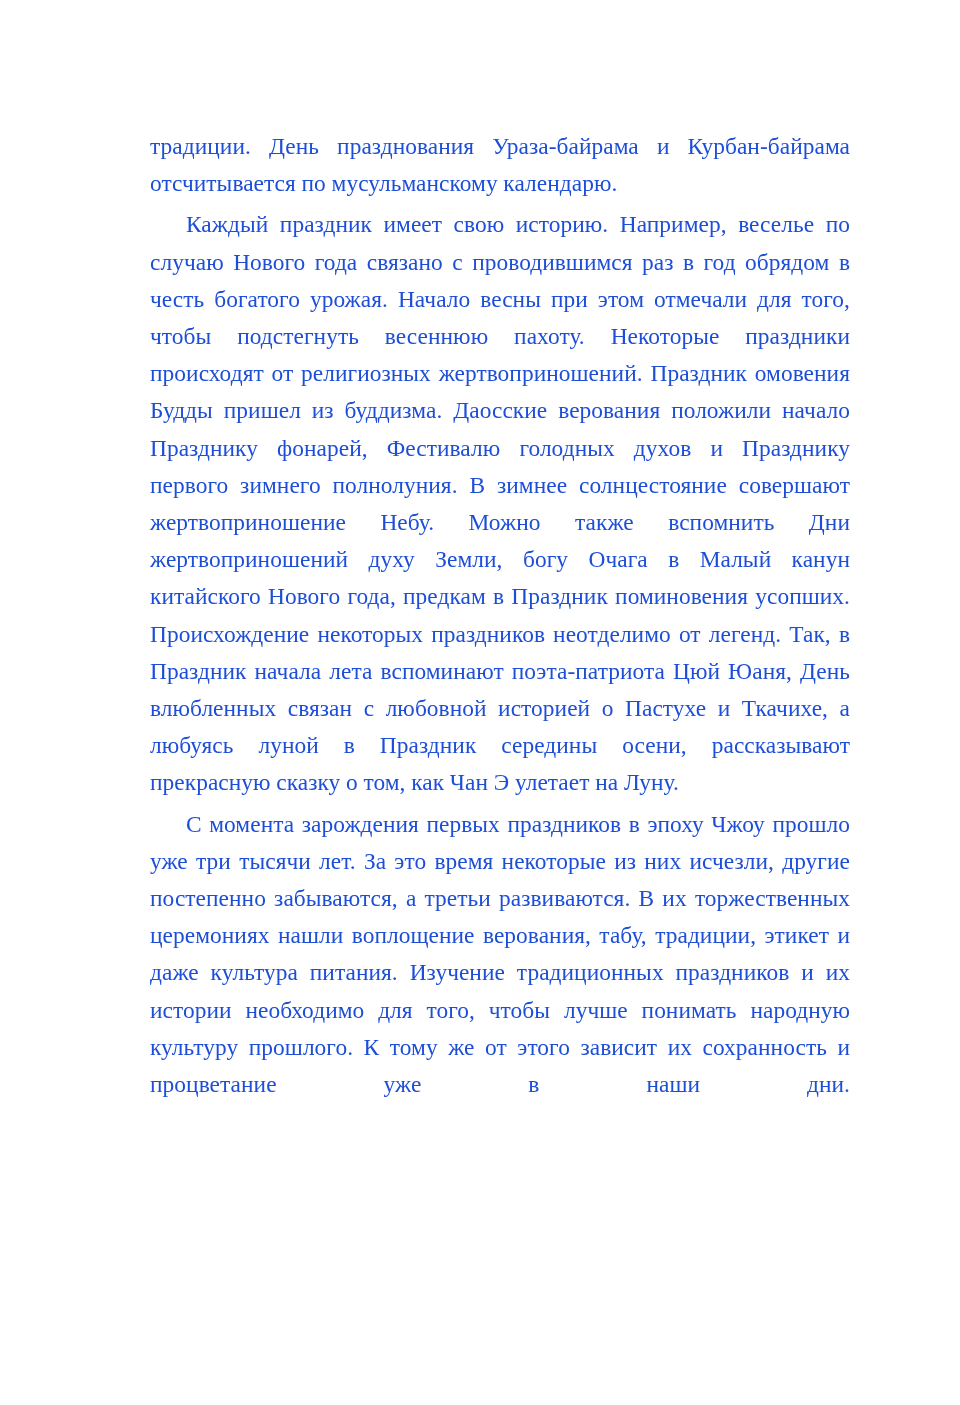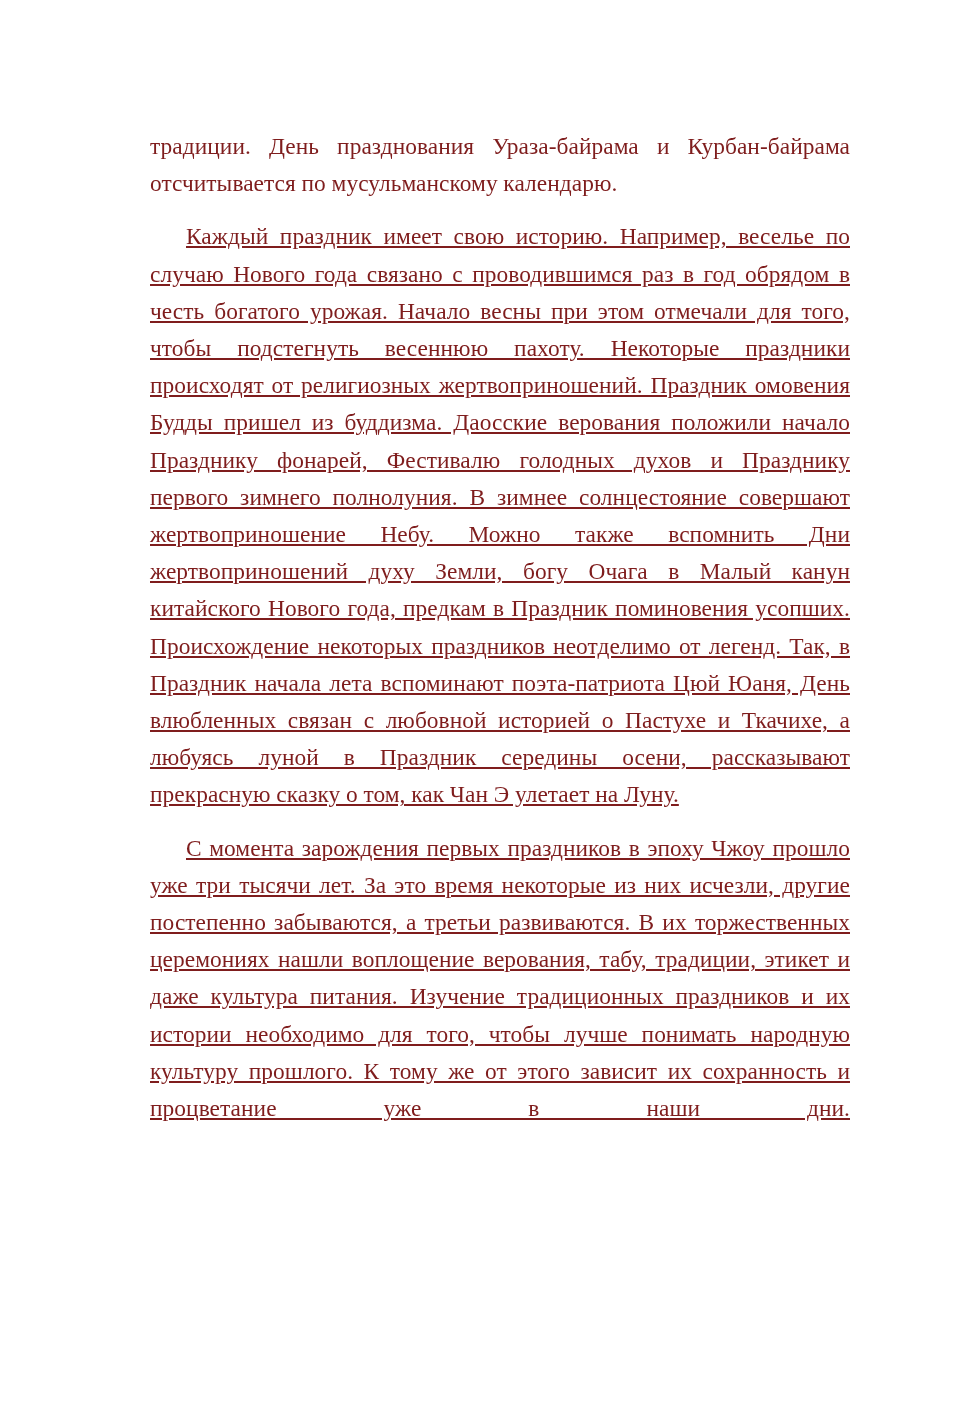--- a/index.html
+++ b/index.html
@@ -23,32 +23,31 @@
     left: 150px;
     top: 128px;
     width: 700px;
   }
 
   .para {
     margin: 0;
     font-family: "Liberation Serif", "DejaVu Serif", serif;
     font-size: 23.4px;
     line-height: 37.2px;
-    color: #7f1d1d;
+    color: #1d4ed8;
     text-align: justify;
     text-justify: inter-word;
     word-spacing: -0.2px;
     letter-spacing: 0.05px;
     -webkit-font-smoothing: antialiased;
     hyphens: manual;
   }
 
   .para + .para {
-    margin-top: 16px;
-    text-decoration: underline;
+    margin-top: 4px;
   }
 
   .para.indent {
     text-indent: 36px;
   }
 
   
   .para:last-child {
     text-align-last: justify;
   }

